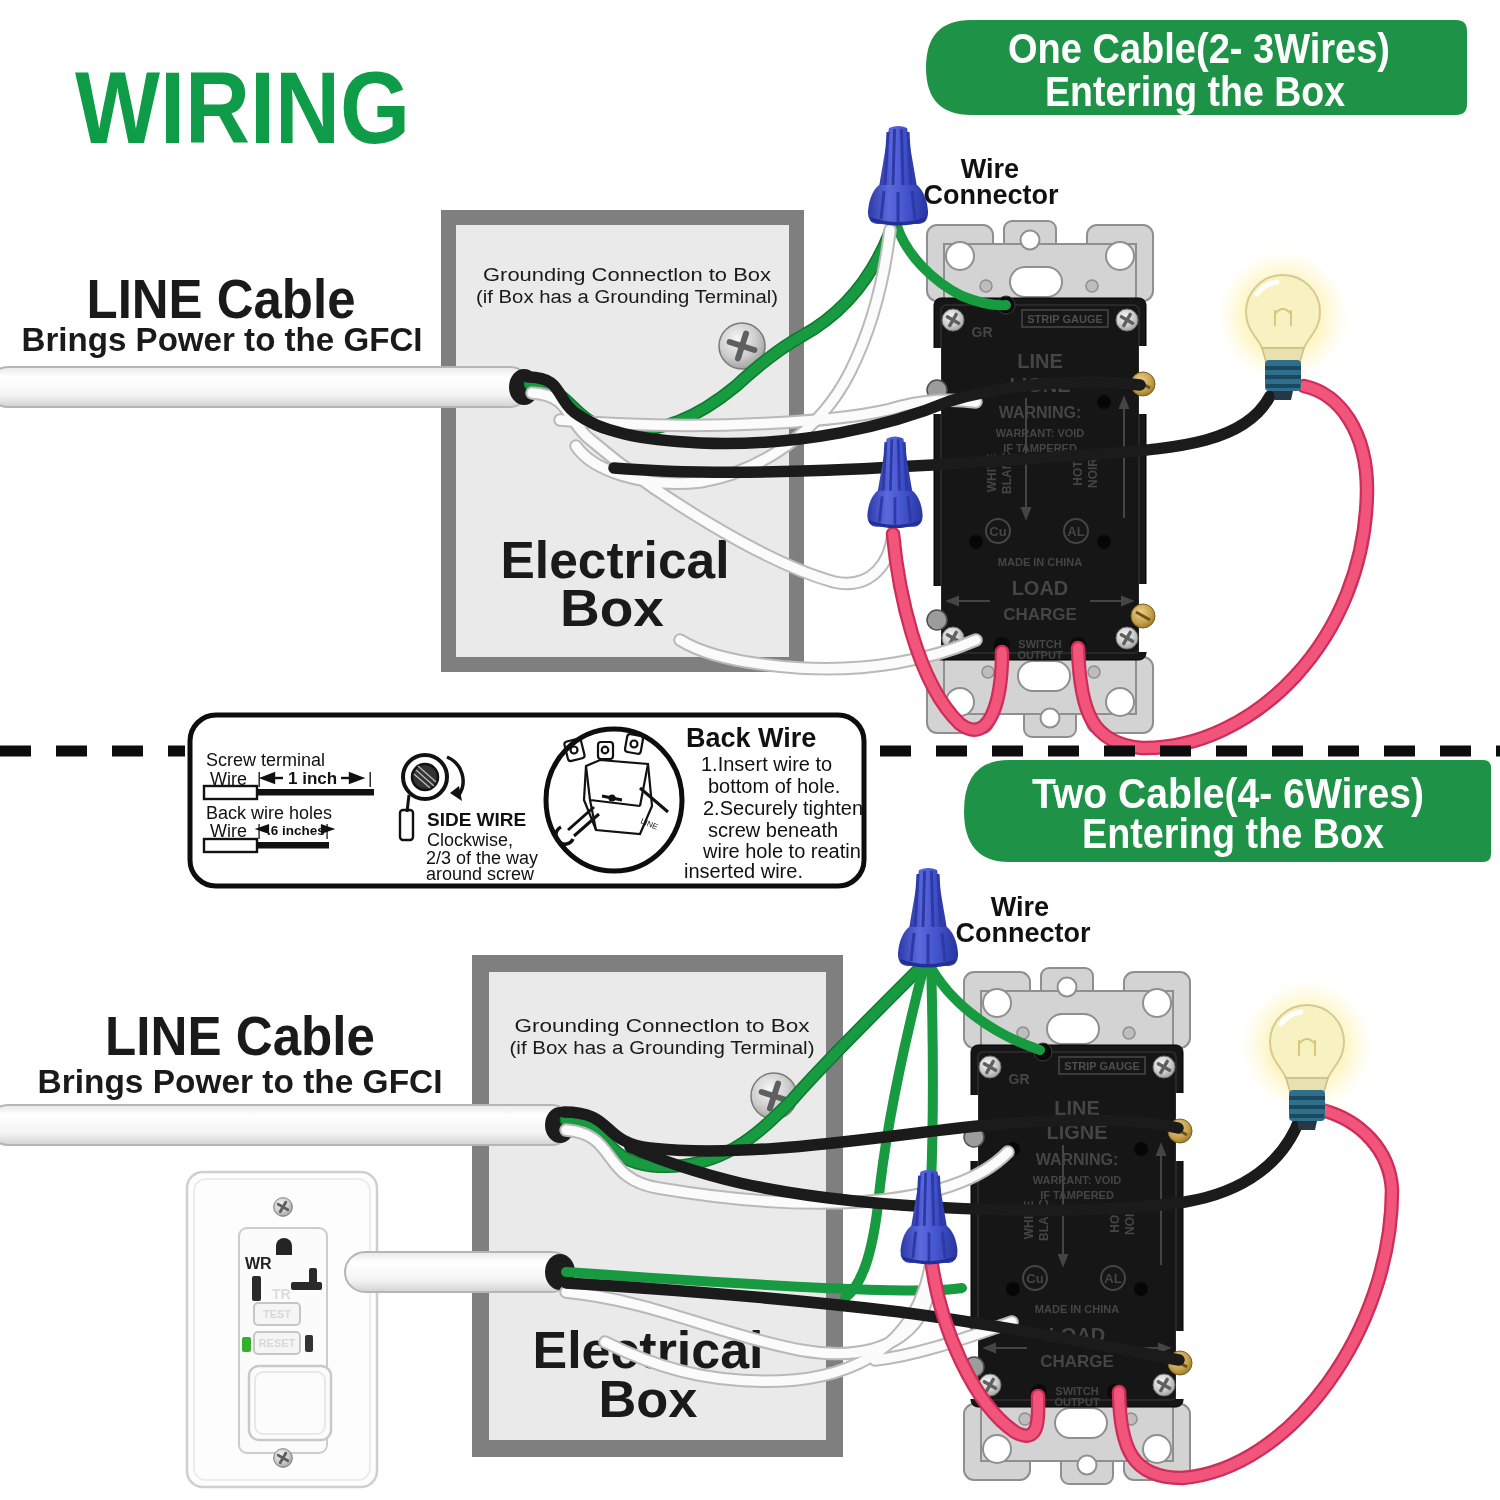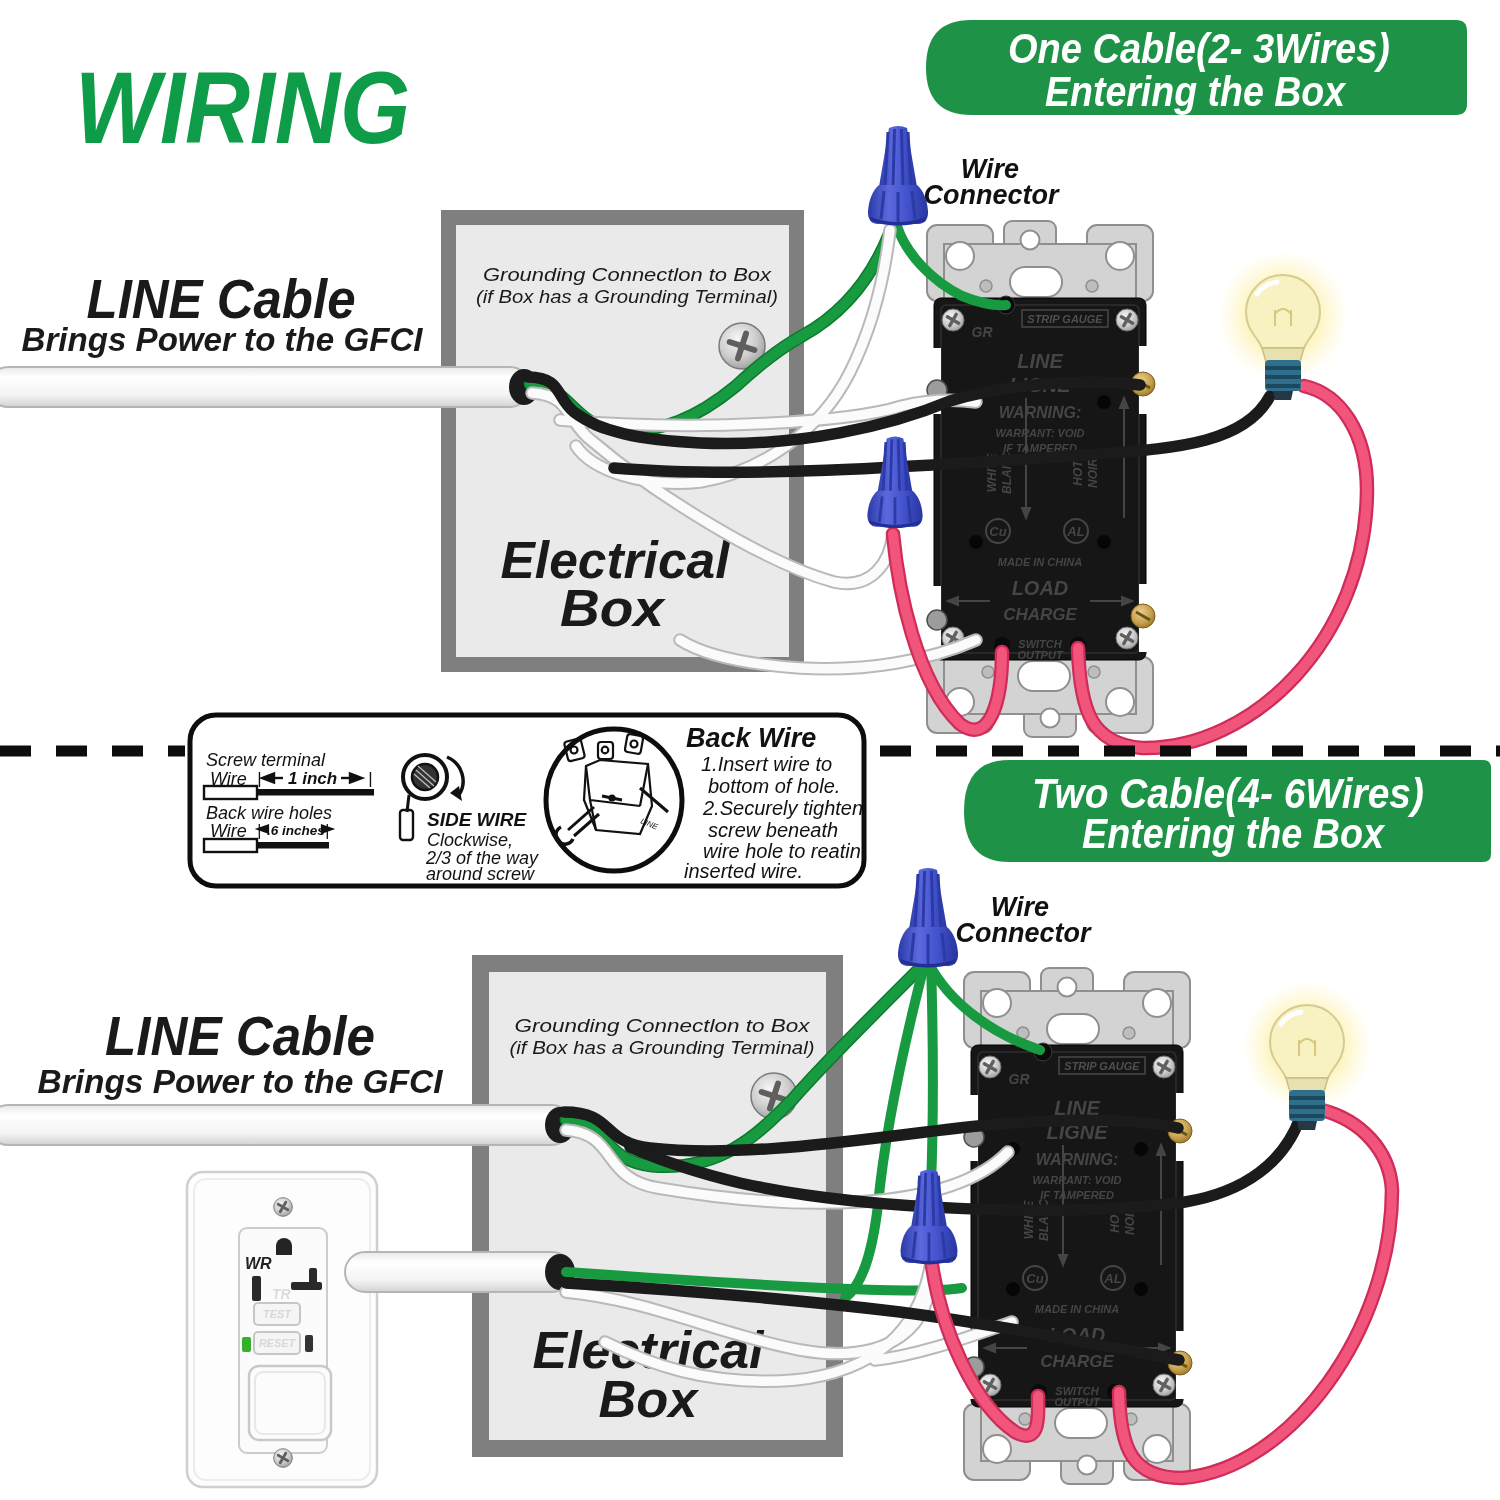--- a/index.html
+++ b/index.html
@@ -1,16 +1,16 @@
 <!DOCTYPE html>
 <html><head>
 <meta charset="utf-8">
 <style>
 html,body{margin:0;padding:0;background:#fff;}
-#page{width:1500px;height:1500px;position:relative;overflow:hidden;font-style:italic;}
+#page{width:1500px;height:1500px;position:relative;overflow:hidden;}
 text{font-family:"Liberation Sans",sans-serif;}
 </style>
 </head>
 <body>
 <div id="page">
 <svg width="1500" height="1500" viewBox="0 0 1500 1500">
 <defs>
 <radialGradient id="gsv" cx="40%" cy="35%" r="75%">
  <stop offset="0%" stop-color="#f6f6f6"></stop>
           <stop offset="55%" stop-color="#cdcdcd"></stop>

